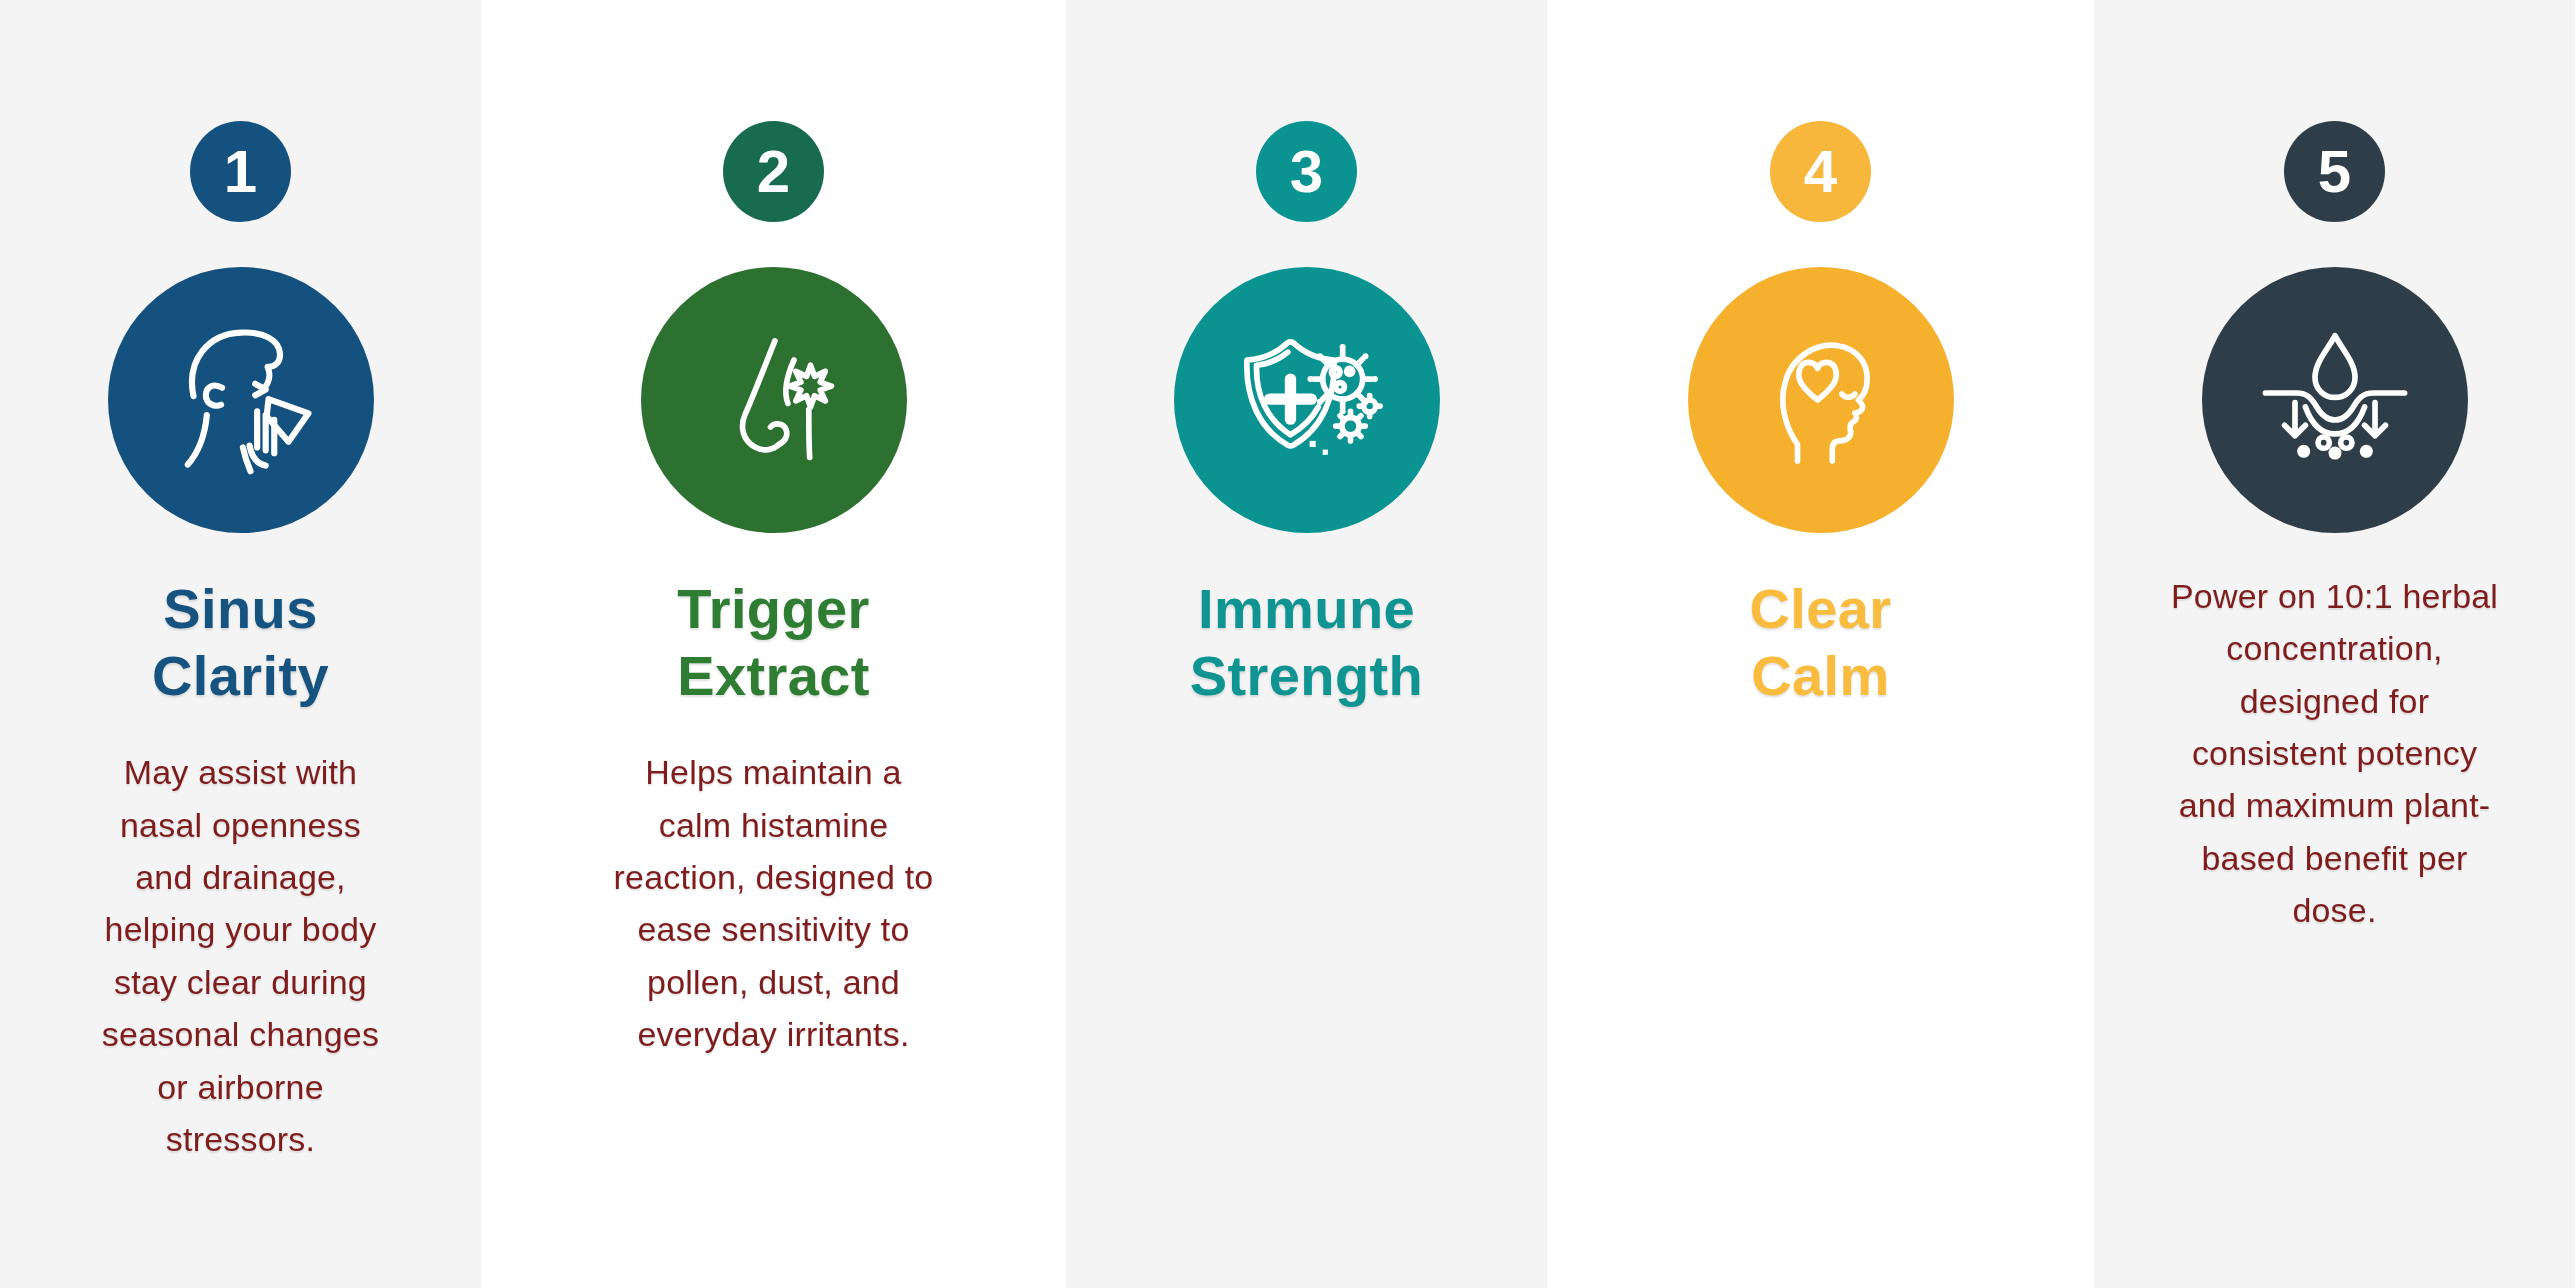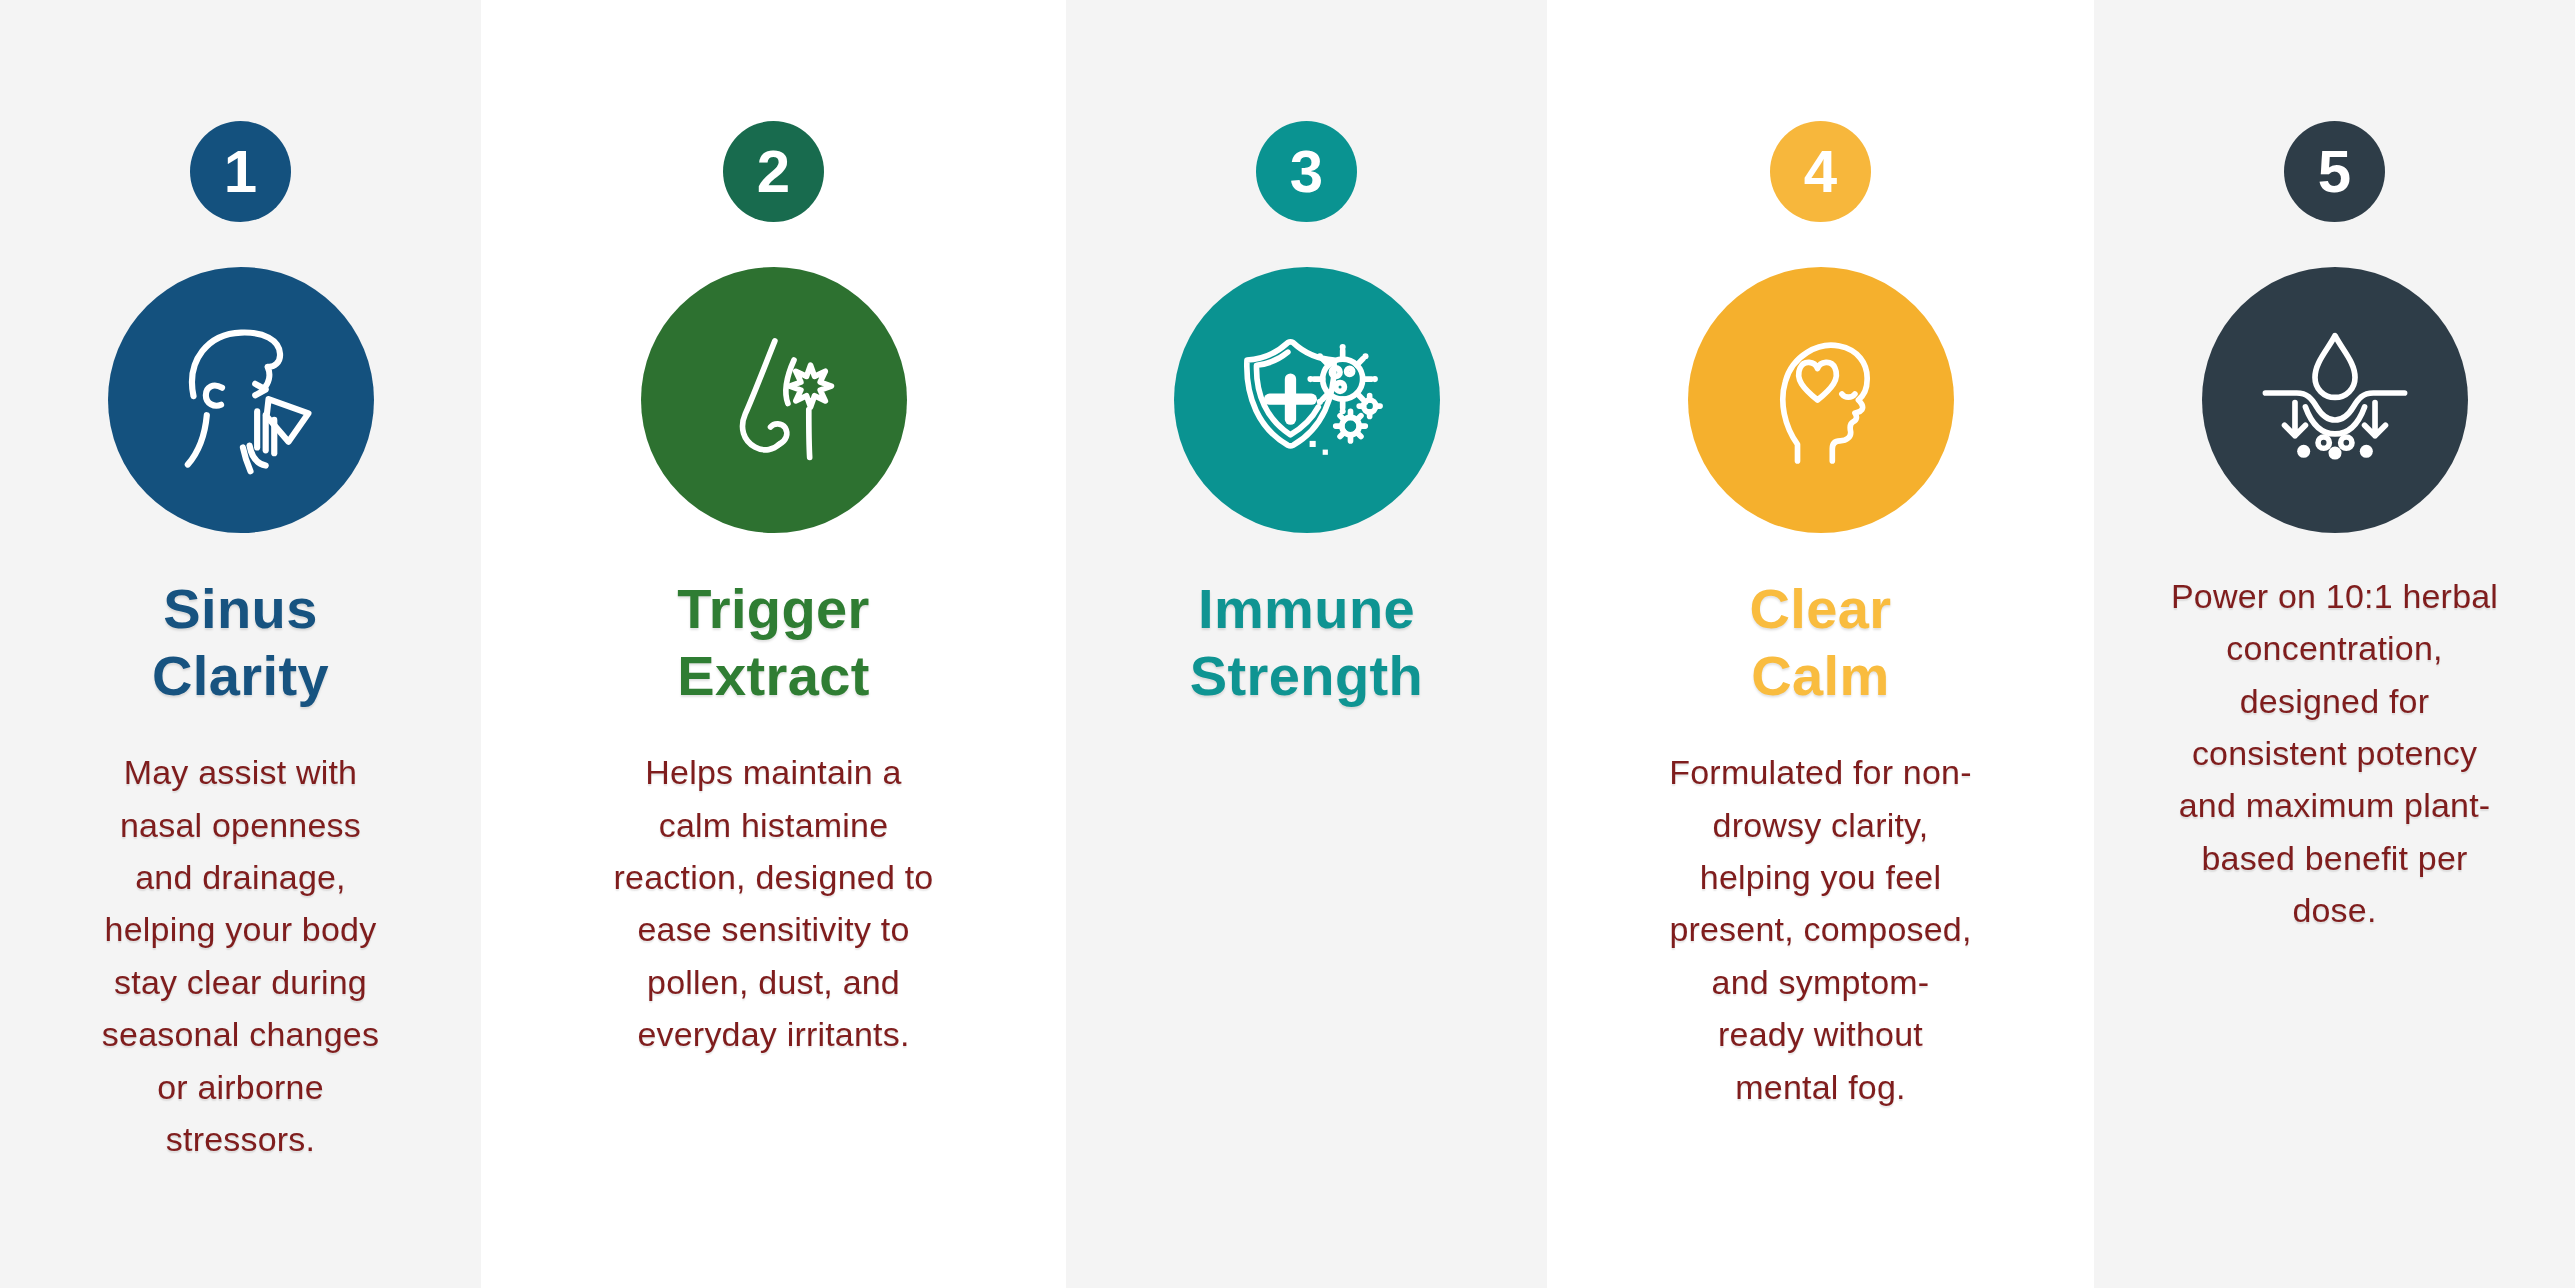--- a/index.html
+++ b/index.html
@@ -146,27 +146,20 @@
     </div>
     <div class="icon-circle">
       <svg viewBox="0 0 200 200">
         <path class="ic" d="M73,170 L73,151 C58,130 52,102 59,79 C67,49 97,33 121,38 C142,42 154,58 153,77 C153,87 149,95 143,100 C147,104 149,108 147,111 C145,114 141,114 139,115 C142,119 141,123 137,125 C133,127 133,131 134,136 C135,142 130,147 122,147 C116,147 113,150 113,156 L113,170"></path>
         <path class="ic" d="M124,93 C128,98 135,98 139,93"></path>
         <path class="ic" d="M96,100 C80,87 70,76 76,63 C80,54 93,55 96,64 C99,55 112,54 116,63 C122,76 112,87 96,100 Z"></path>
       </svg>
     </div>
     <div class="benefit-title">Clear
 Calm</div>
-    <div class="benefit-body">Formulated for non-
-drowsy clarity,
-helping you feel
-present, composed,
-and symptom-
-ready without
-mental fog.</div>
   </div>
 
   <div class="col" style="--bg: #F4F4F4; --badge: #2E3D48; --circle: #2E3D48; --title: #36454E;">
     <div class="badge">
       <span>5</span>
     </div>
     <div class="icon-circle">
       <svg viewBox="0 0 200 200">
         <path class="ic" d="M20,92 L56,92 C68,92 73,98 79,108 C85,118 91,123 100,123 C109,123 115,118 121,108 C127,98 132,92 144,92 L180,92"></path>
         <path class="ic" d="M66,108 C74,130 86,139 100,139 C114,139 126,130 134,108"></path>

